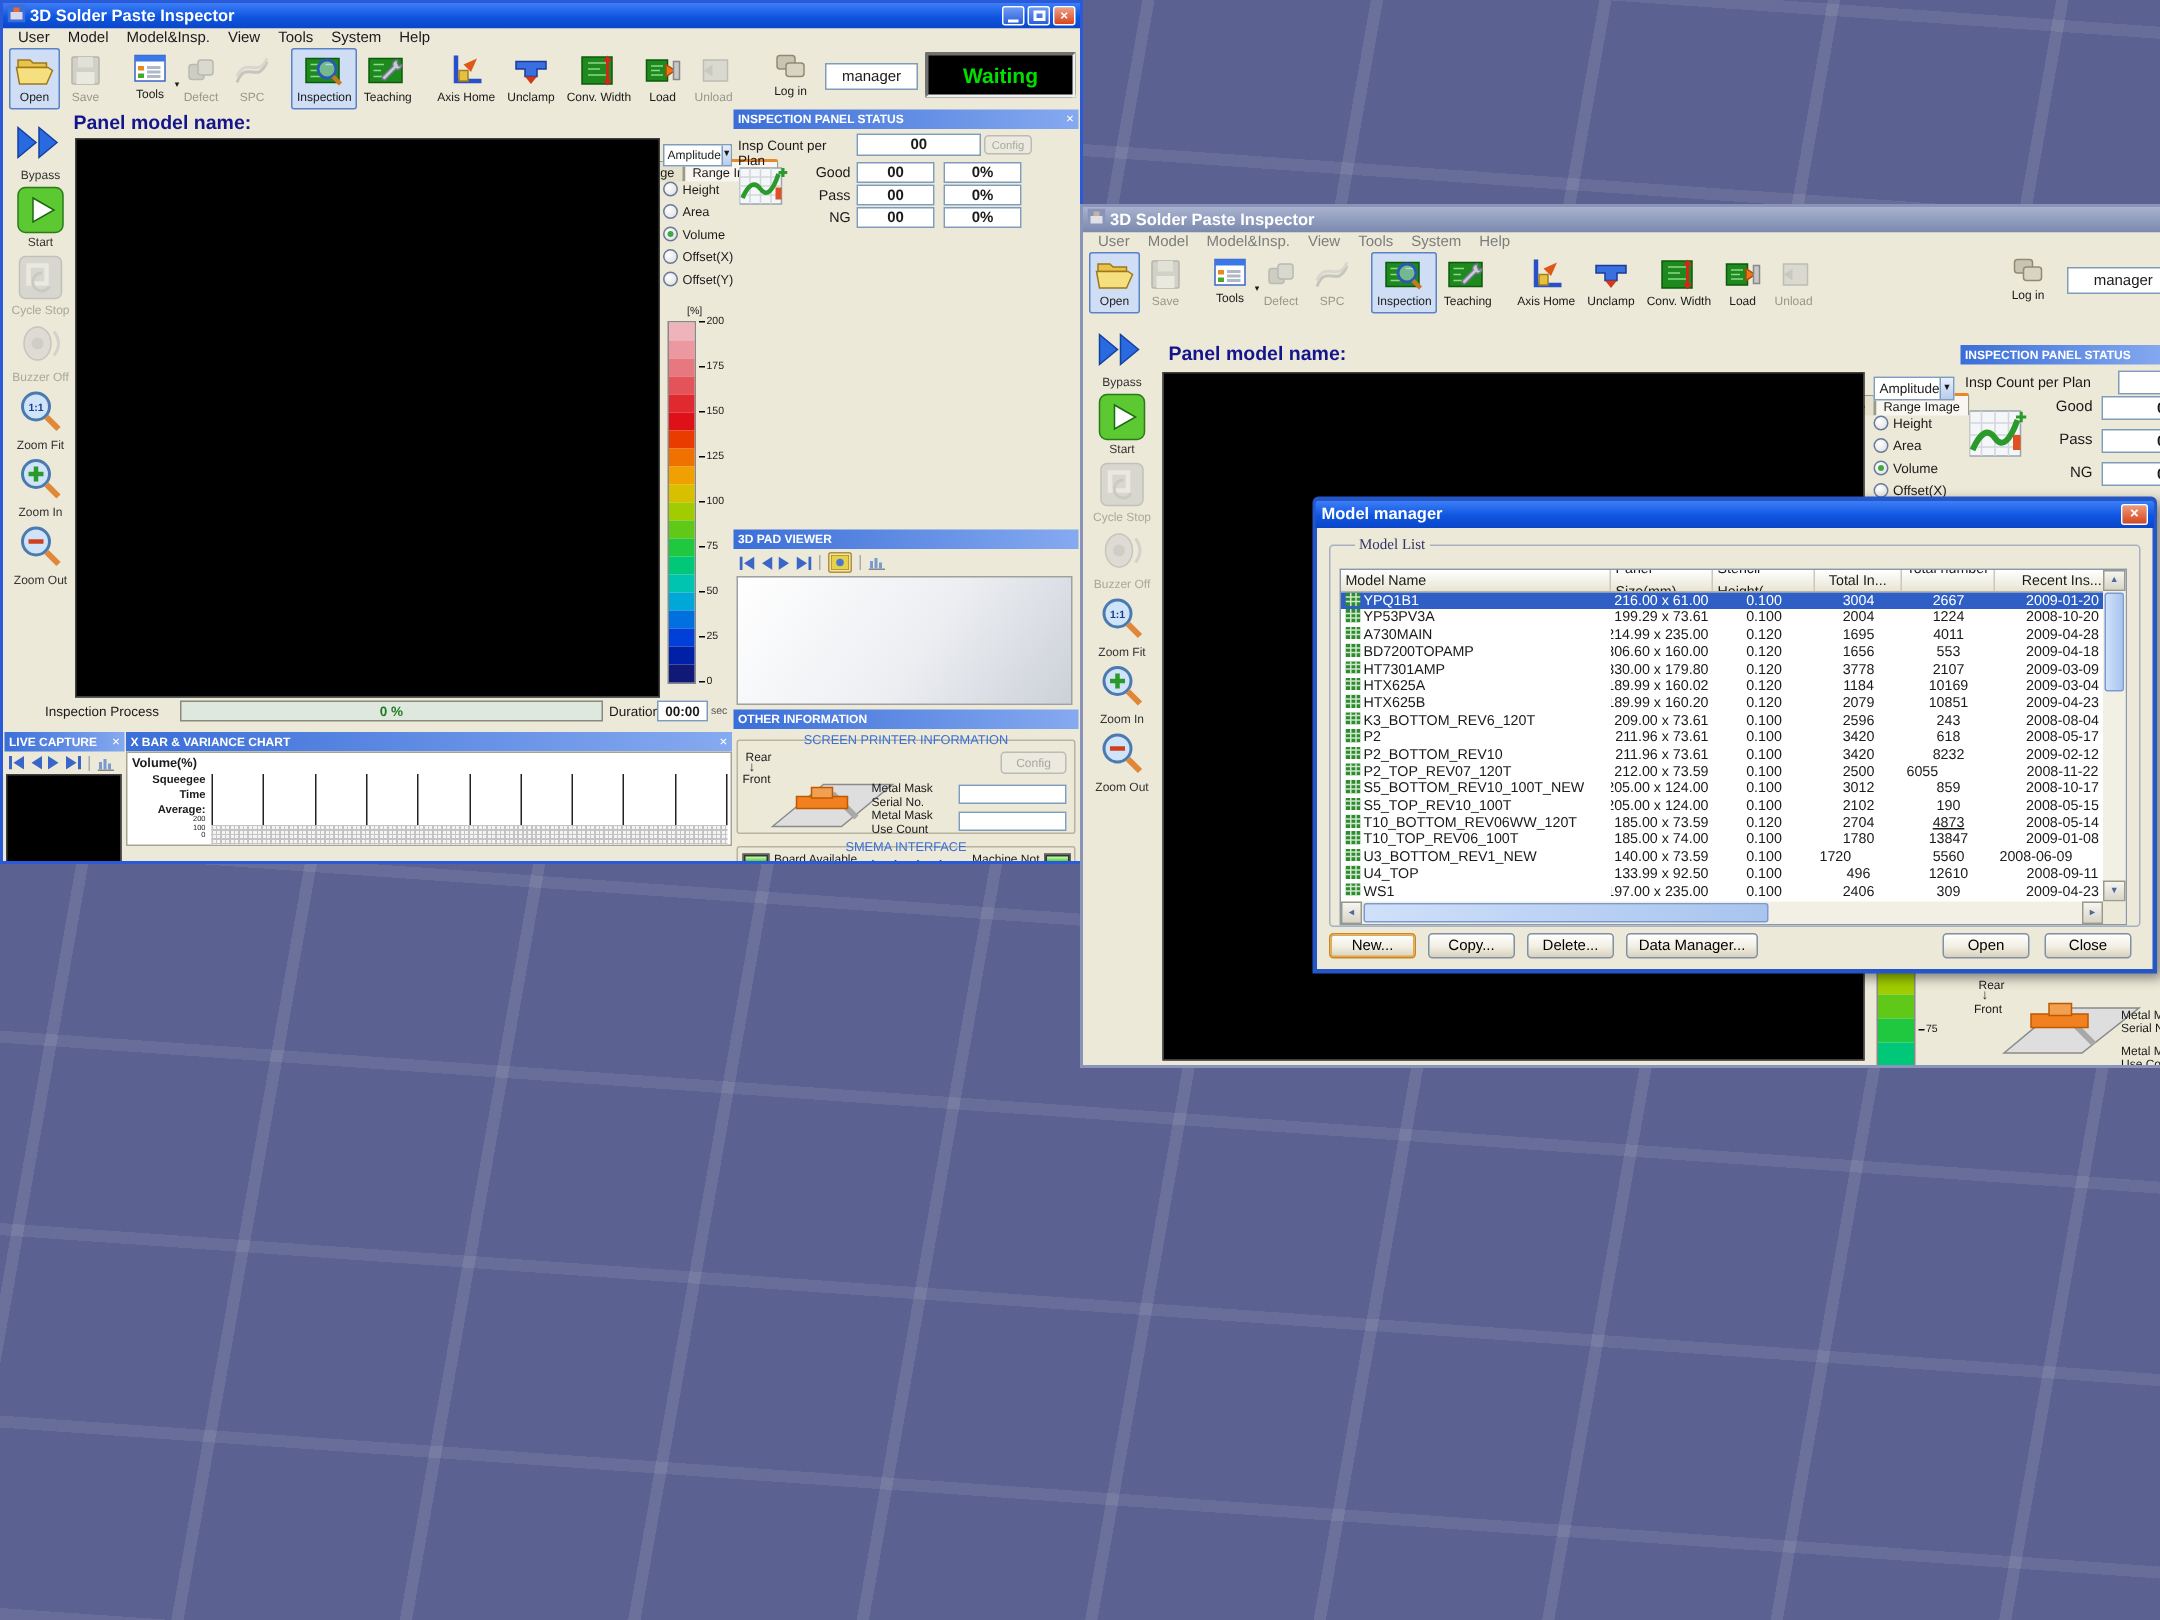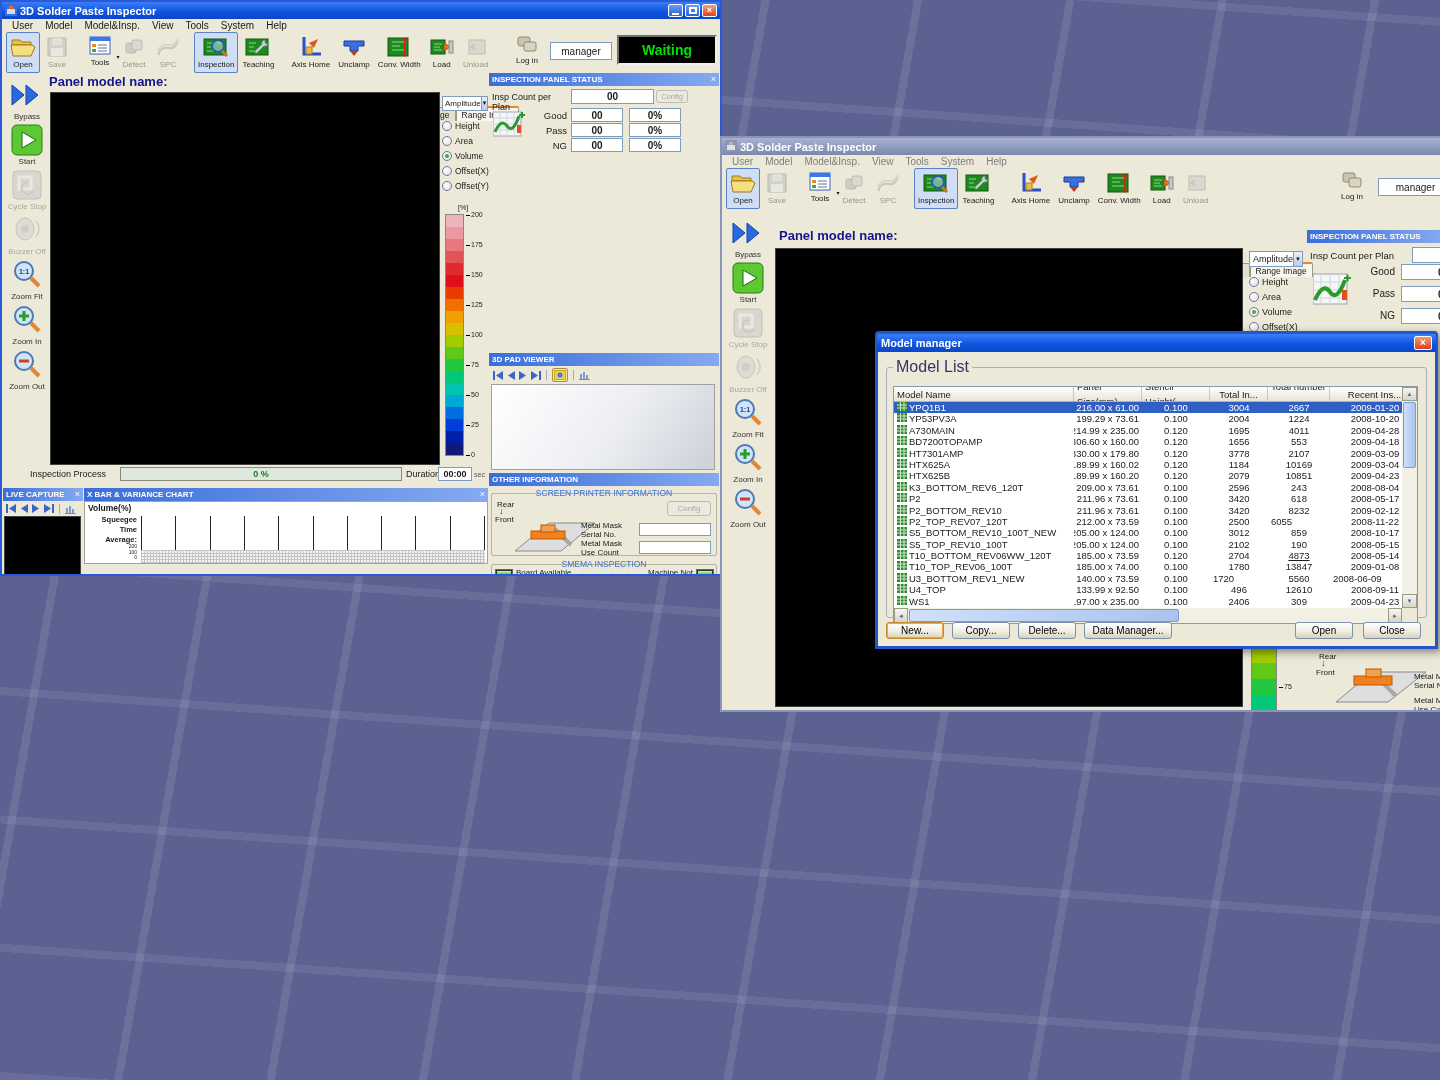--- a/index.html
+++ b/index.html
@@ -68,21 +68,21 @@
 .led-row{display:flex;gap:3px;align-items:flex-start;font-size:8px;line-height:1.1;margin-bottom:3px;}
 
 .dialog{position:absolute;background:#ece9d8;border:3px solid #2456c8;border-radius:4px 4px 0 0;
   box-shadow:3px 3px 8px rgba(0,0,0,.45);}
 .dlg-title{position:absolute;left:-1px;right:-1px;top:0;height:18px;display:flex;align-items:center;
   background:linear-gradient(180deg,#3d7ef7,#0f55e0 55%,#0a46c8);color:#fff;font-weight:bold;
   font-size:11px;padding:0 4px;border-radius:2px 2px 0 0;}
 .dlg-close{margin-left:auto;width:18px;height:14px;border:1px solid #fff;border-radius:2px;
   background:linear-gradient(#f09a7a,#d8441c);color:#fff;text-align:center;line-height:12px;font-size:10px;}
 fieldset.grp-box{position:absolute;border:1px solid #a8b0c0;border-radius:3px;margin:0;padding:0;}
-fieldset.grp-box legend{font-size:16px;color:#333366;margin-left:6px;padding:0 3px;}
+fieldset.grp-box legend{font-size:10px;color:#333366;margin-left:16px;padding:0 3px;font-family:Liberation Serif, serif;}
 .tbl-outer{position:absolute;background:#fff;border:1px solid #8a98a8;}
 .mtr{display:flex;height:11.4px;line-height:11.4px;white-space:nowrap;font-size:9.5px;}
 .mtr.sel{background:#2f5fc5;color:#fff;}
 .mtd{overflow:hidden;padding:0 3px;flex:0 0 auto;display:flex;align-items:center;gap:2px;}
 .mth{display:flex;height:15px;line-height:15px;font-size:9.5px;background:linear-gradient(#fff,#e8e4d4);
   border-bottom:1px solid #b8b4a4;}
 .mth .mtd{border-right:1px solid #ccc8b8;}
 .sbar-btn{position:absolute;border:1px solid #9a9a8a;background:linear-gradient(#f6f5f0,#d8d4c8);
   color:#4a6a9a;font-size:6px;display:flex;align-items:center;justify-content:center;}
 .sbar-thumb{position:absolute;border:1px solid #7a9ad0;border-radius:2px;
@@ -508,21 +508,21 @@
       <div class="abs input-box" style="left:150px;top:50px;width:72px;height:13px;"></div>
       <div class="abs smalllbl" style="left:92px;top:66px;width:56px;text-align:left;">
         <div>Metal Mask</div>
           <div>Use Count</div>
       </div>
       <div class="abs input-box" style="left:150px;top:68px;width:72px;height:13px;"></div>
     </div>
 
     <div class="abs" style="left:0;top:486px;width:230px;height:90px;">
       <div class="abs" style="left:2px;top:5px;width:226px;height:36px;border:1px solid #b8b4a0;border-radius:2px;"></div>
-      <div class="abs" style="left:0;top:0;width:230px;text-align:center;color:#3a6fd8;font-size:8.5px;">SMEMA INSPECTION</div>
+      <div class="abs" style="left:0;top:0;width:230px;text-align:center;color:#3a6fd8;font-size:8.5px;">SMEMA INTERFACE</div>
       <div class="abs" style="left:6px;top:10px;width:84px;">
           <div class="led-row">
             <span class="led on">
               <i></i>
             </span>
             <span style="width: 58px;">Board Available</span>
           </div>
         </div>
       <div class="abs" style="left:92px;top:14px;display:flex;gap:2px;">
         <svg width="13" height="15">

